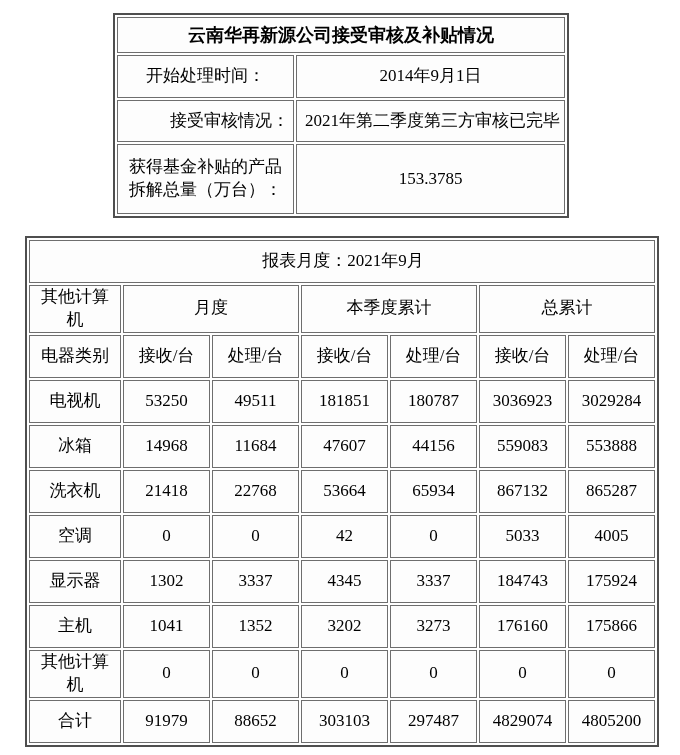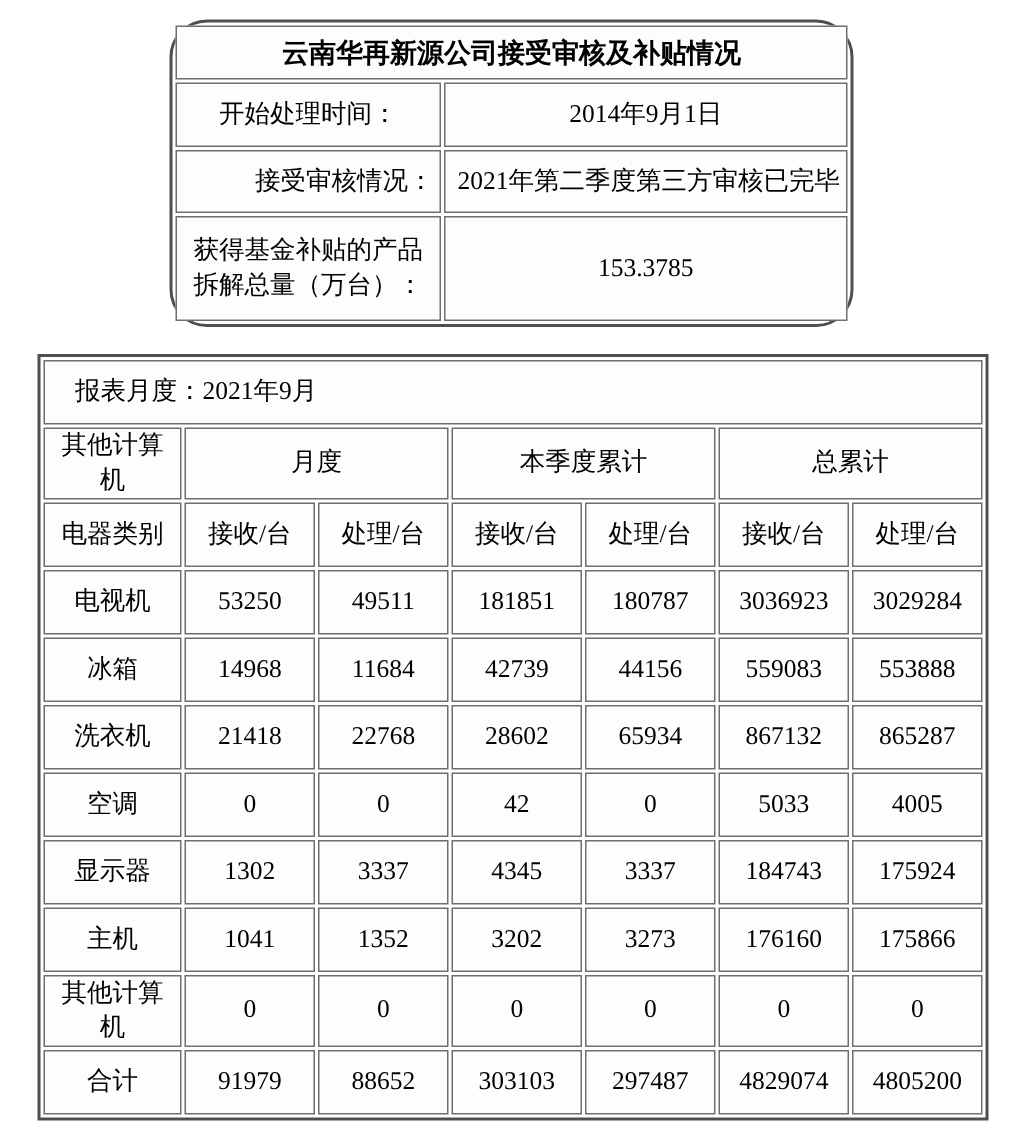--- a/index.html
+++ b/index.html
@@ -27,38 +27,37 @@
     background: #fdfdfd;
     text-align: center;
     vertical-align: middle;
     padding: 0 4px;
     line-height: 1.35;
     word-break: break-all;
   }
   
   .summary-table {
     margin: 13px 0 0 113px;
-    border-radius: 25px;
   }
   .summary-table .row-title td {
     height: 34px;
     font-weight: bold;
     font-size: 18px;
   }
   .summary-table .row-a td { height: 41px; margin-top: 28px; }
   .summary-table .row-b td { height: 40px; text-align: right; }
   .summary-table .row-c td { height: 68px; }
   
   .report-table {
     margin: 18px 0 0 25px;
   }
   .report-table td { height: 41px; }
   .report-table .period-cell {
-    text-align: left;
-    padding-left: 20px;
+    text-align: center;
+    padding-left: 6px;
   }
 </style>
 </head>
 <body>
 
 <div>
 
   <table class="summary-table">
     <colgroup>
       <col style="width:177px">
@@ -120,30 +119,30 @@
       <td>49511</td>
       <td>181851</td>
       <td>180787</td>
       <td>3036923</td>
       <td>3029284</td>
     </tr>
     <tr>
       <td>冰箱</td>
       <td>14968</td>
       <td>11684</td>
-      <td>42739</td>
+      <td>47607</td>
       <td>44156</td>
       <td>559083</td>
       <td>553888</td>
     </tr>
     <tr>
       <td>洗衣机</td>
       <td>21418</td>
       <td>22768</td>
-      <td>28602</td>
+      <td>53664</td>
       <td>65934</td>
       <td>867132</td>
       <td>865287</td>
     </tr>
     <tr>
       <td>空调</td>
       <td>0</td>
       <td>0</td>
       <td>42</td>
       <td>0</td>

